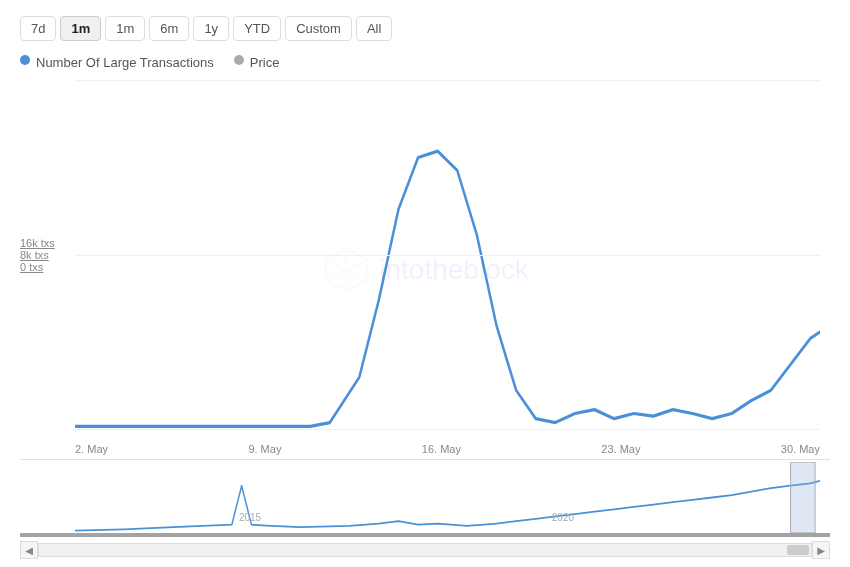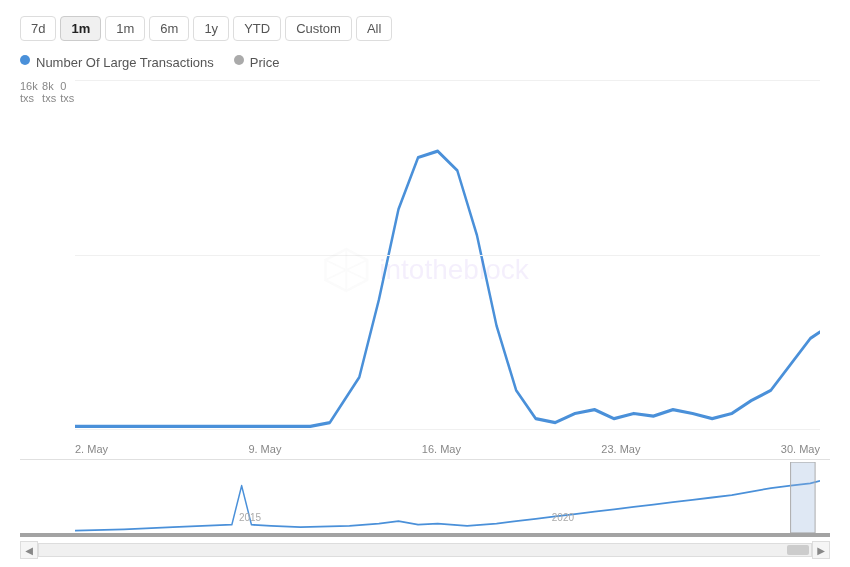--- a/index.html
+++ b/index.html
@@ -70,23 +70,25 @@
       position: relative;
       border-bottom: 1px solid #e0e0e0;
     }
     .y-labels {
       position: absolute;
       left: 0;
       top: 0;
       bottom: 30px;
       width: 55px;
       display: flex;
-      justify-content: flex-end;
+      flex-direction: column;
+      justify-content: center;
       font-size: 11px;
       color: #888;
+      text-decoration: underline;
     }
     .y-label { text-align: left; }
     .chart-inner {
       position: absolute;
       left: 55px;
       right: 10px;
       top: 0;
       bottom: 30px;
     }
     .grid-lines {

